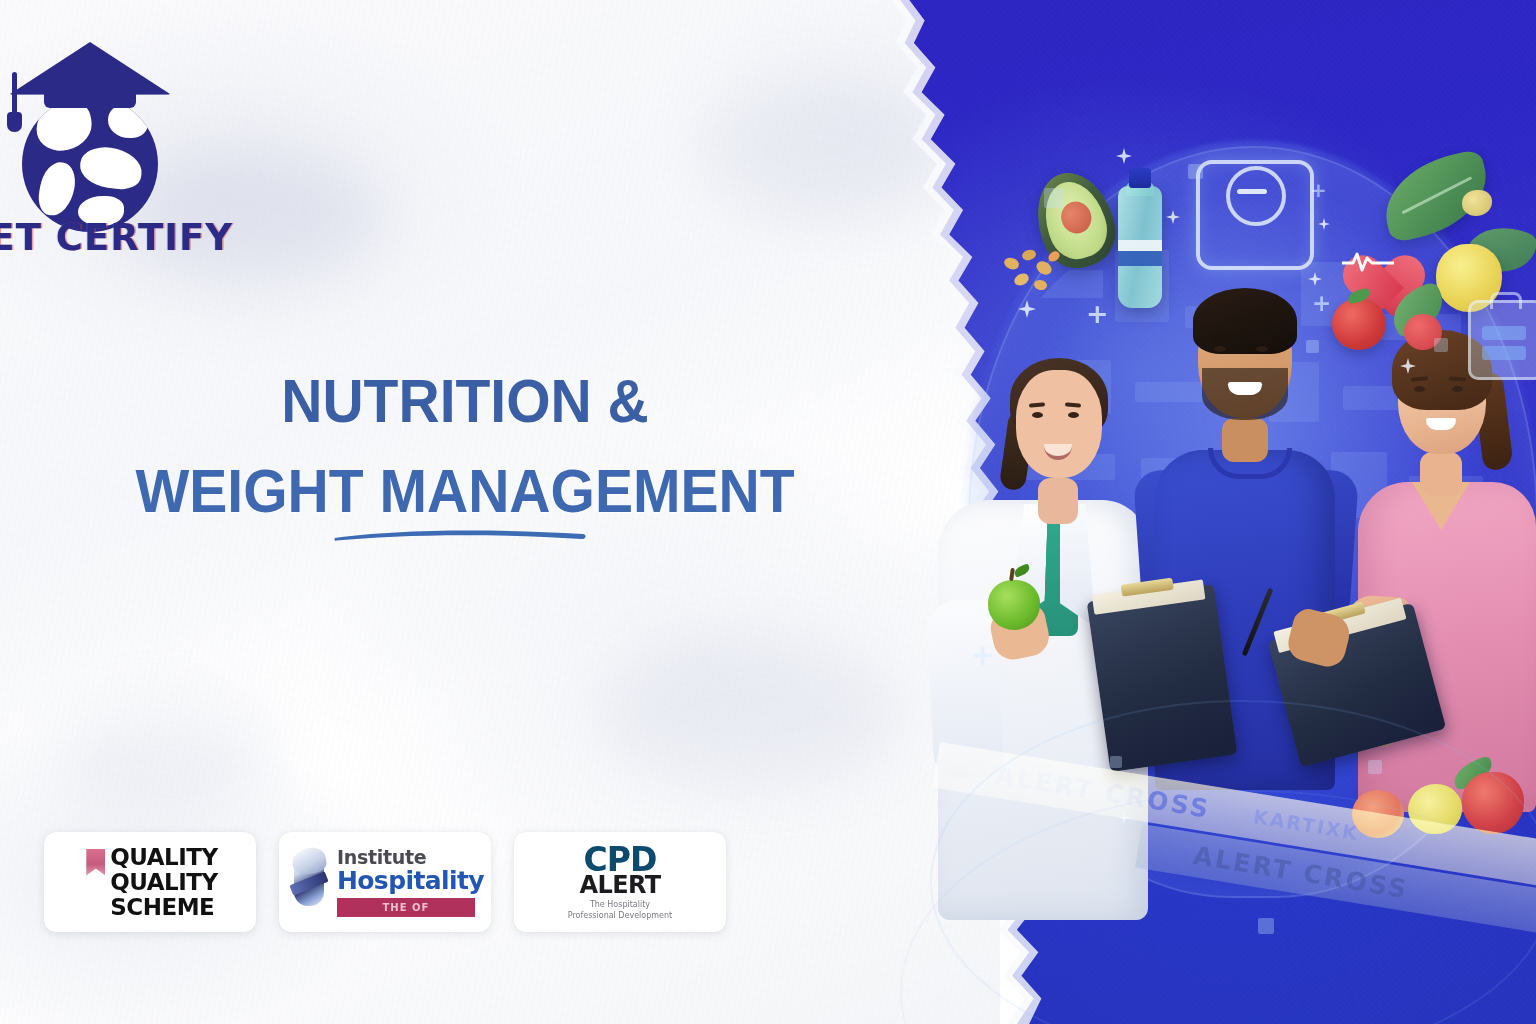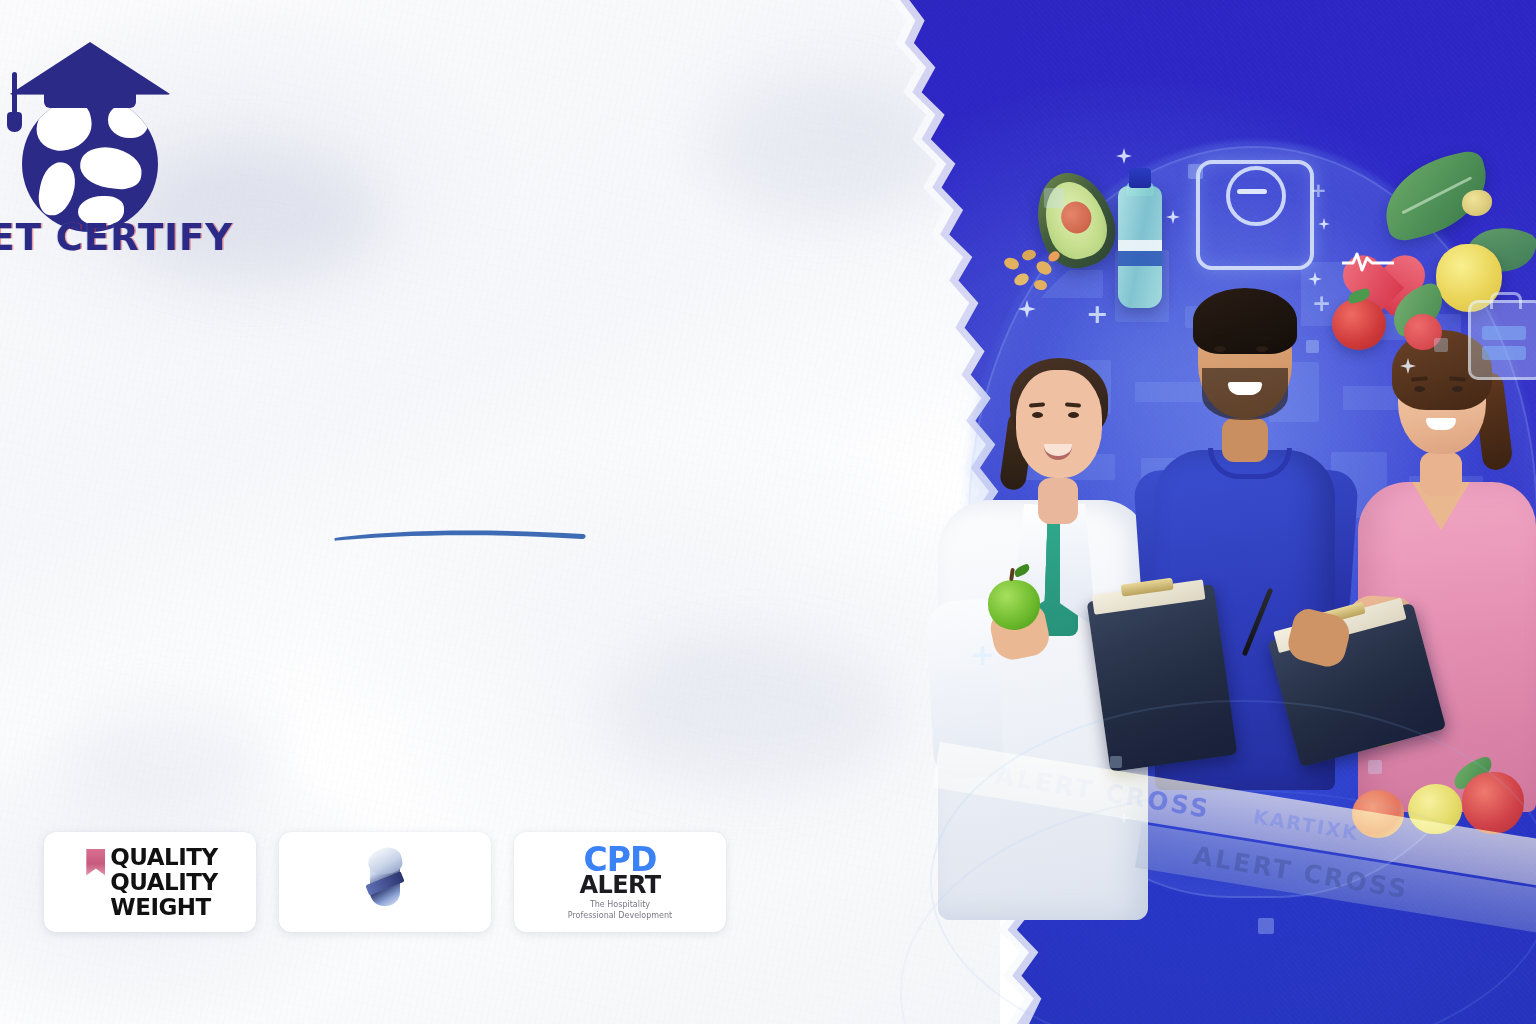--- a/index.html
+++ b/index.html
@@ -265,21 +265,21 @@
     opacity: .85;
     filter: blur(.4px);
   }
 
   
   .cpd { text-align: center; }
   .cpd-top {
     font-family: "DejaVu Sans", sans-serif;
     font-size: 33px;
     font-weight: 900;
-    color: #3b82f6;
+    color: #0c4a6e;
     letter-spacing: -1px;
     line-height: 31px;
   }
   .cpd-mid {
     font-family: "DejaVu Sans", sans-serif;
     font-size: 24px;
     font-weight: 900;
     color: #1b1b20;
     letter-spacing: -0.6px;
     line-height: 26px;
@@ -956,44 +956,55 @@
       <div class="globe-land-b"></div>
       <div class="globe-land-c"></div>
     </div>
     <div class="logo-cap"></div>
     <div class="logo-cap-band"></div>
     <div class="logo-tassel"></div>
     <div class="logo-tassel-knot"></div>
     <div class="logo-text">GET CERTIFY</div>
   </div>
 
+  <div class="headline">
+    <div class="headline-line l1">NUTRITION &amp;</div>
+    <div class="headline-line l2">WEIGHT MANAGEMENT</div>
+  </div>
 
   <svg class="swoosh" viewBox="0 0 258 22">
     <path d="M2,14 C60,6 150,4 250,10 C252,10.4 253,11.6 252.5,13 C252,14.4 250.4,15.2 248.6,15 C150,8.6 62,11 3.4,16.6 C2.4,16.8 1.6,16.2 1.5,15.4 C1.4,14.8 1.6,14.2 2,14 Z" fill="#3d6bb4"></path>
   </svg>
 
   <div class="badges">
 
     <div class="badge-card">
       <div class="qls">
         <div class="qls-ribbon"></div>
         <div class="qls-text">
           <div>QUALITY</div>
           <div>QUALITY</div>
-          <div>WEIGHT</div>
+          <div>SCHEME</div>
         </div>
       </div>
     </div>
 
     <div class="badge-card">
       <div class="ioh">
         <div class="ioh-crest">
           <div class="ioh-crest-body"></div>
           <div class="ioh-crest-plume"></div>
           <div class="ioh-crest-band"></div>
+        </div>
+        <div class="ioh-words">
+          <div class="ioh-w1">Institute</div>
+          <div class="ioh-w2">Hospitality</div>
+          <div class="ioh-banner">
+            <span>THE OF</span>
+          </div>
         </div>
       </div>
     </div>
 
     <div class="badge-card">
       <div class="cpd">
         <div class="cpd-top">CPD</div>
         <div class="cpd-mid">ALERT</div>
         <div class="cpd-sub">The Hospitality</div>
         <div class="cpd-sub">Professional Development</div>

